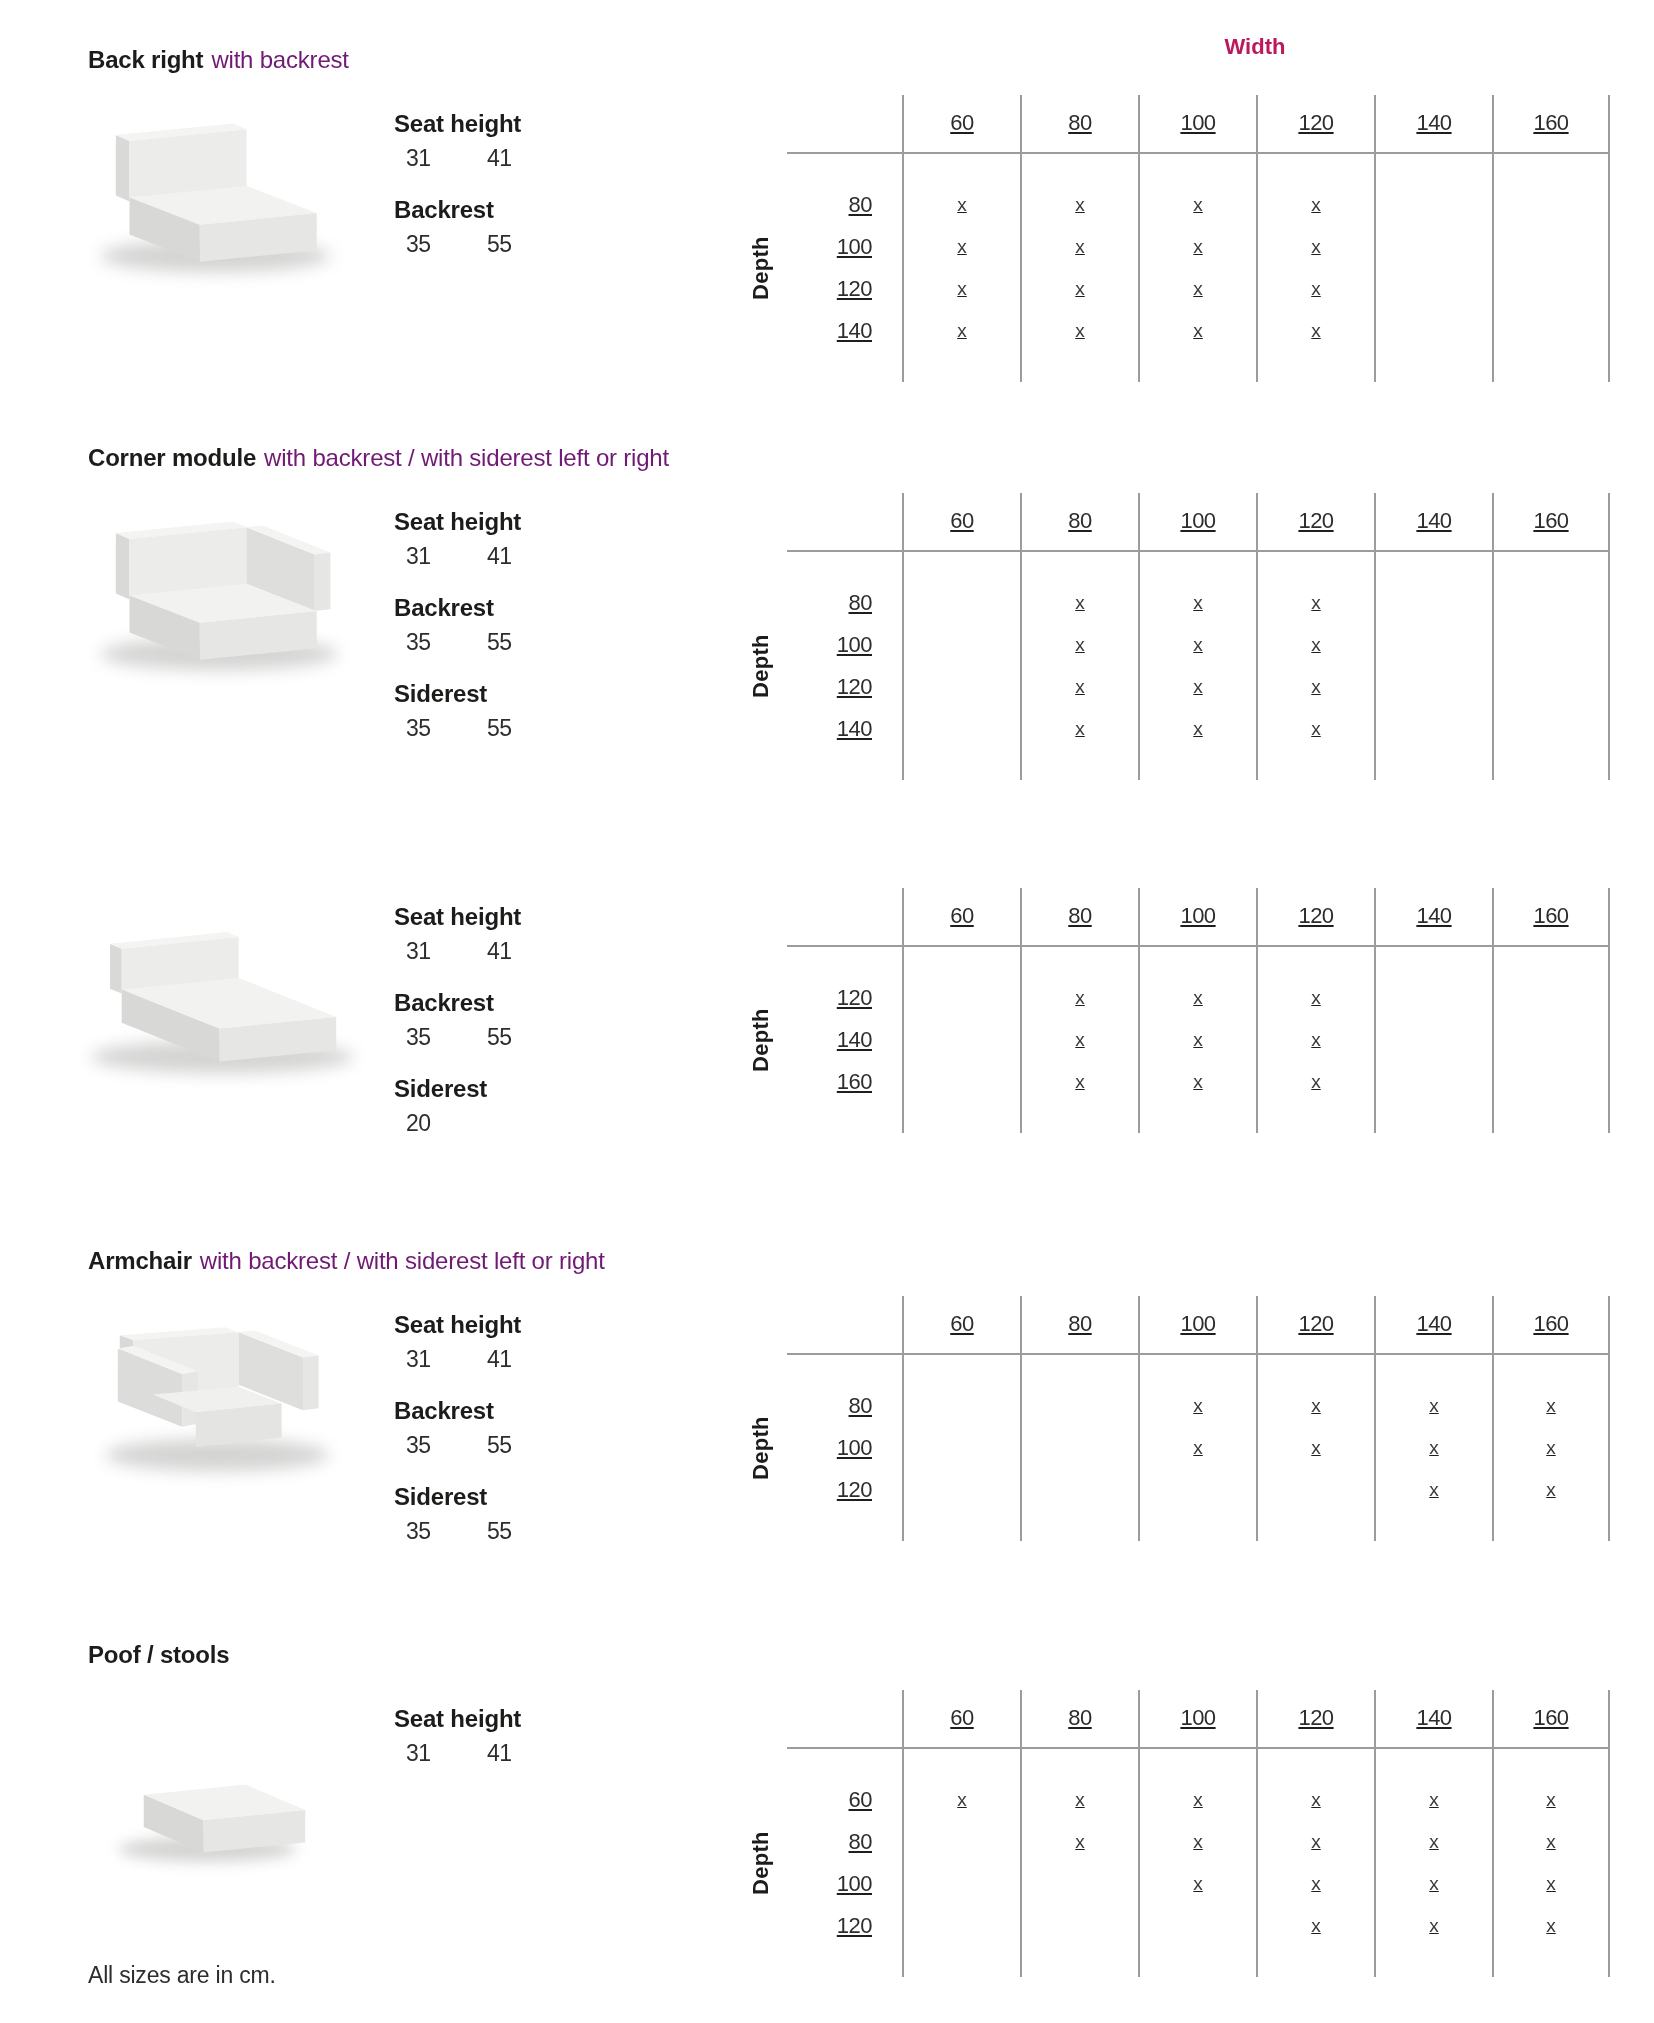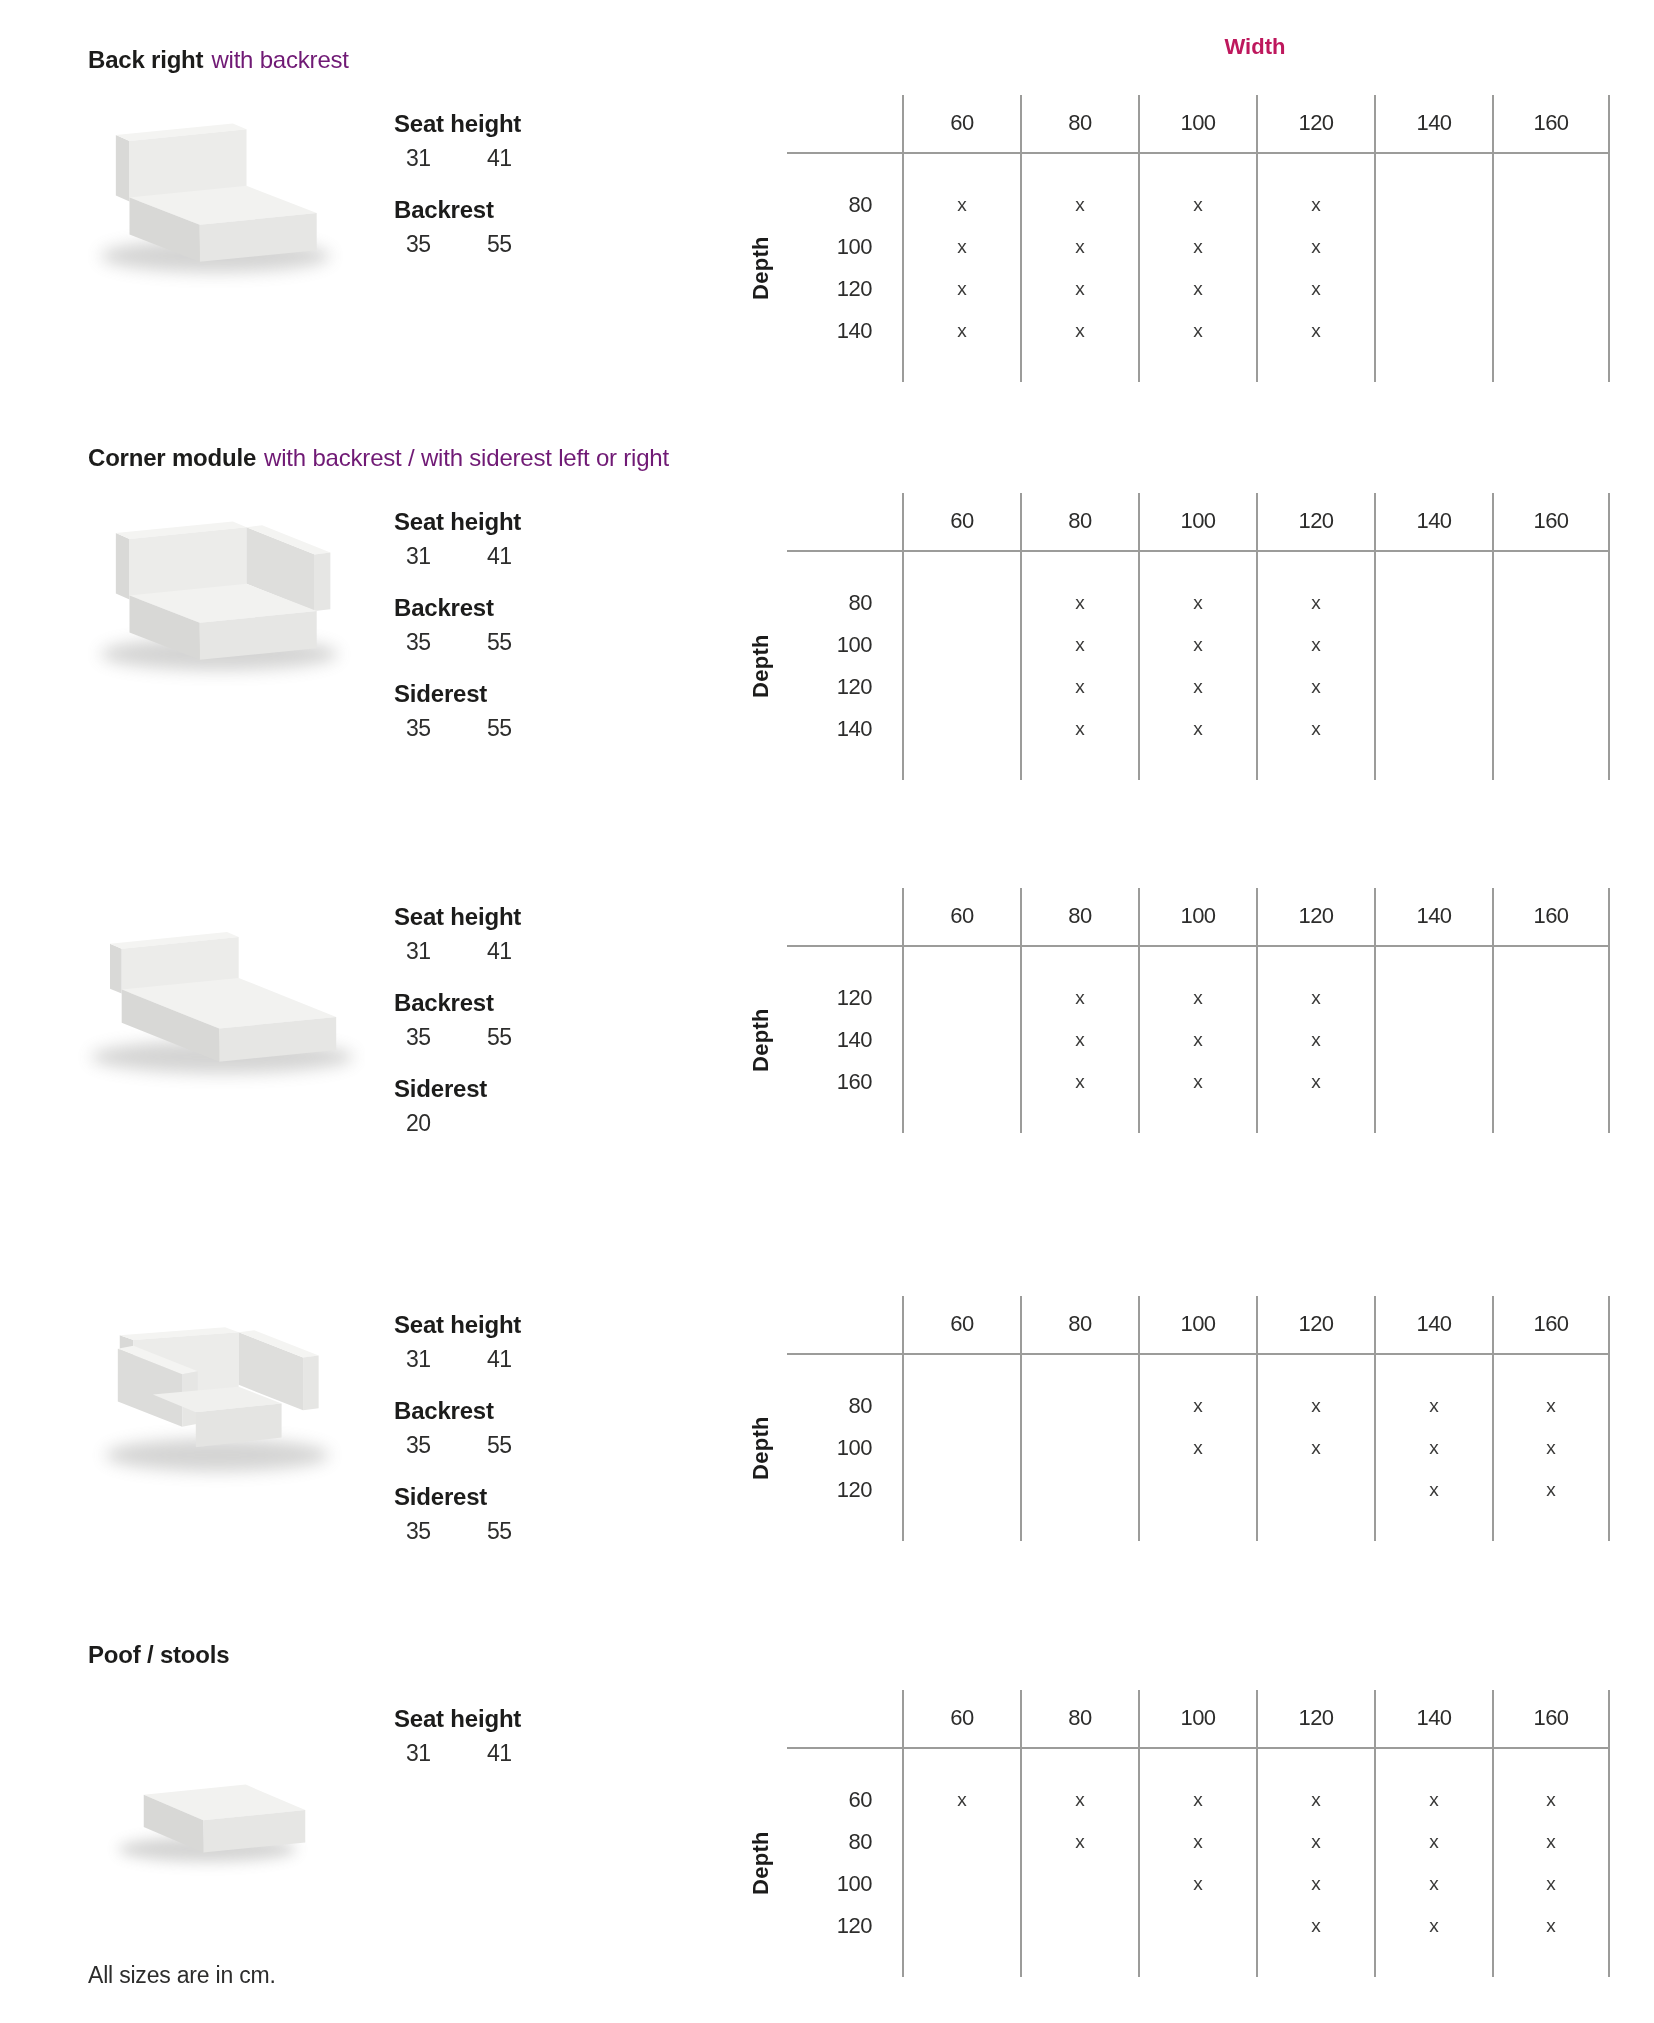--- a/index.html
+++ b/index.html
@@ -12,21 +12,21 @@
 
   .module-image{position:absolute;left:50px;width:315px;}
   .module-image svg{width:100%;height:100%;display:block;}
 
   .specs{position:absolute;left:394px;width:280px;}
   .spec-label{font-size:24px;font-weight:700;color:#1c1c1b;line-height:28px;margin-bottom:7px;letter-spacing:-0.2px;}
   .spec-values{display:flex;font-size:23px;color:#2d2d2c;line-height:27px;margin-bottom:24px;letter-spacing:-0.5px;}
   .spec-value{min-width:69px;margin-left:12px;}
 
   .matrix{position:absolute;left:672px;width:938px;}
-  .grid{display:grid;grid-template-columns:230px repeat(6,118px);}
+  .grid{display:grid;grid-template-columns:230px repeat(6,118px);text-decoration:underline;}
   .cell{box-sizing:border-box;}
   .vline{border-left:2px solid #9c9c9a;}
   .vlast{border-right:2px solid #9c9c9a;}
   .hs{height:58px;}
   .header-cell{height:58px;line-height:56px;text-align:center;font-size:22px;color:#2d2d2c;letter-spacing:-0.5px;}
   .spacer{height:31px;}
   .ext{height:30px;}
   .depth-cell{height:42px;line-height:42px;text-align:right;padding-right:30px;font-size:22px;color:#2d2d2c;letter-spacing:-0.5px;}
   .mark-cell{height:42px;line-height:42px;text-align:center;font-size:19px;color:#3a3a39;}
   .hline{position:absolute;height:2px;background:#9c9c9a;top:57px;left:115px;right:0;}
@@ -291,20 +291,21 @@
         <div class="cell ext vline"></div>
         <div class="cell ext vline"></div>
         <div class="cell ext vline"></div>
         <div class="cell ext vline"></div>
         <div class="cell ext vline"></div>
         <div class="cell ext vline vlast"></div>
       </div>
       <div class="hline"></div>
       <div class="depth-label" style="top: 89px; height: 126px;">Depth</div>
     </div>
+    <h2 class="section-title" style="top: 1246px; margin: 0px; font-weight: 400;"><span class="t-bold">Armchair</span><span class="t-rest">with backrest / with siderest left or right</span></h2>
     <div class="module-image" style="top: 1301px; height: 195px;">
       <svg viewBox="0 0 320 200" xmlns="http://www.w3.org/2000/svg">
     <defs>
           <filter id="b4" x="-40%" y="-200%" width="180%" height="500%">
             <feGaussianBlur stdDeviation="8"></feGaussianBlur>
           </filter>
         </defs>
     <ellipse cx="170" cy="158" rx="115" ry="17" fill="#7b7b79" opacity="0.32" filter="url(#b4)"></ellipse>
     <polygon points="84,40 70,35 70,94 84,100" fill="#d9d9d7"></polygon>
     <polygon points="84,40 192,32 178,27 70,35" fill="#f4f4f2"></polygon>

